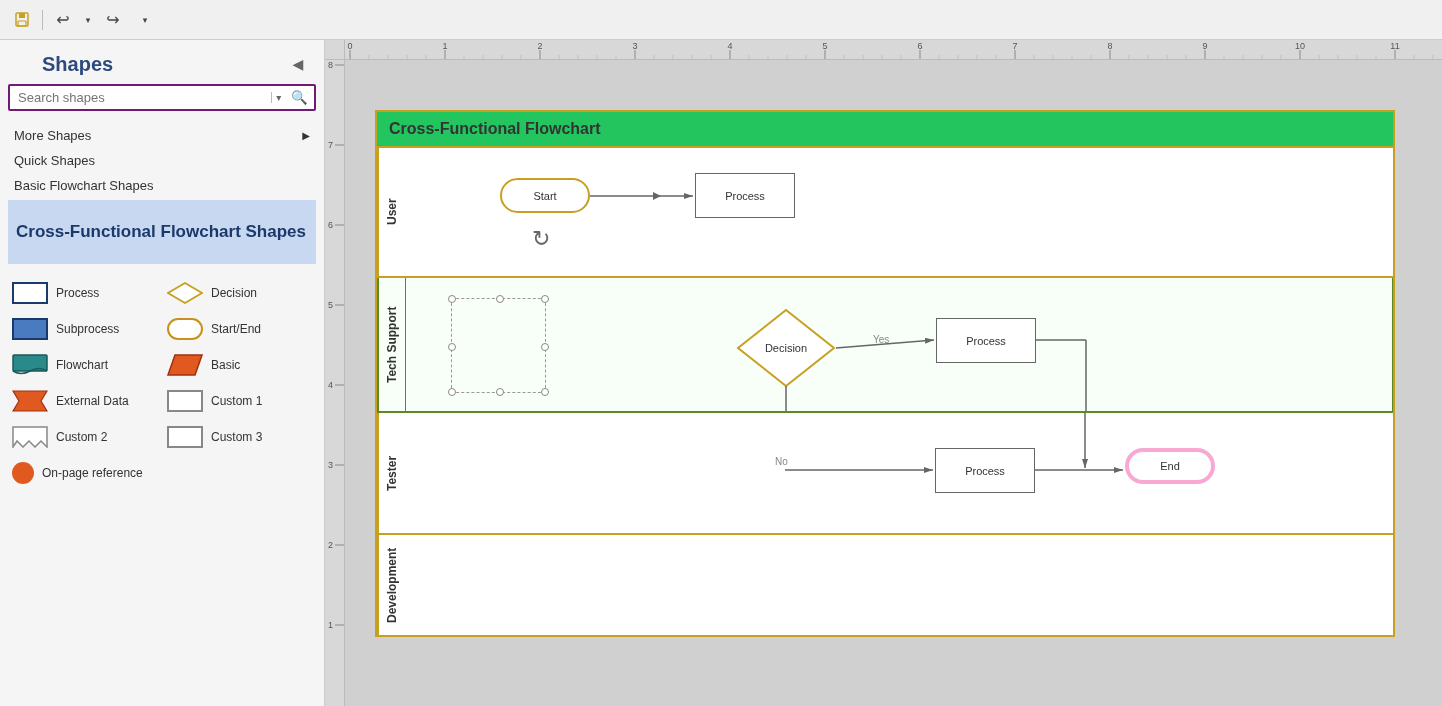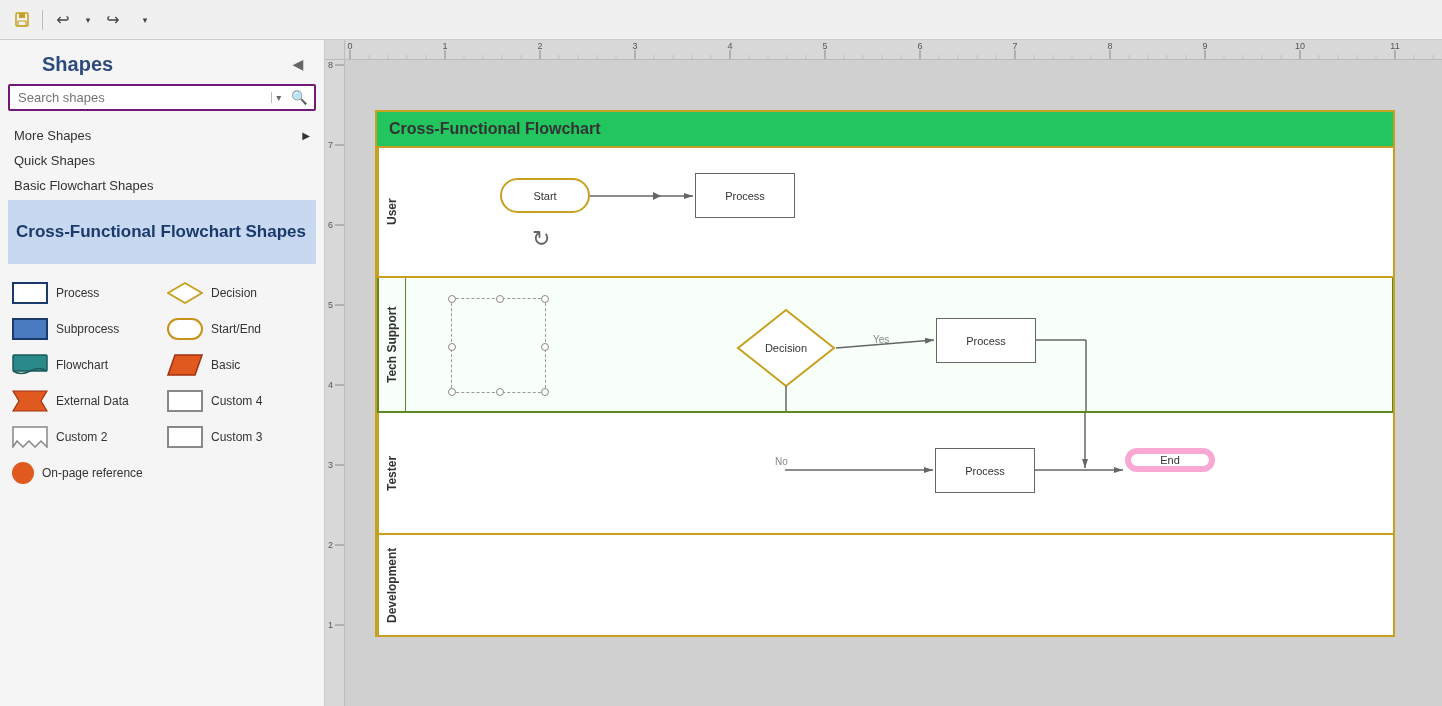--- a/index.html
+++ b/index.html
@@ -364,21 +364,21 @@
               <polygon points="1,1 35,1 29,11 35,21 1,21 7,11" fill="#e05a20" stroke="#a03010" stroke-width="1.2"></polygon>
             </svg>
         </div>
         <span>External Data</span>
       </div>
 
       <div class="shape-item">
         <div class="shape-icon">
           <div class="shape-custom1"></div>
         </div>
-        <span>Custom 4</span>
+        <span>Custom 1</span>
       </div>
 
       <div class="shape-item">
         <div class="shape-icon">
           <svg width="36" height="22">
               <polygon points="1,21 1,1 35,1 35,21 29,15 23,21 17,15 11,21 5,15" fill="#fff" stroke="#888" stroke-width="1.5"></polygon>
             </svg>
         </div>
         <span>Custom 2</span>
       </div>
@@ -580,21 +580,21 @@
           </div>
 
           <div class="cf-lane" style="min-height:120px; border-bottom:2px solid #c8a020;">
             <div class="cf-lane-label">Tester</div>
             <div class="cf-lane-content" style="position:relative;">
 
               <div class="fc-shape fc-rect" style="position:absolute; left:530px; top:35px; width:100px; height:45px;">
                 <span>Process</span>
               </div>
 
-              <div class="fc-shape fc-end-rounded" style="position:absolute; left:720px; top:35px; width:90px; height:24px; border:6px solid #f9a8d4;">
+              <div class="fc-shape fc-end-rounded" style="position:absolute; left:720px; top:35px; width:90px; height:36px; border:4px solid #f9a8d4;">
                 <span>End</span>
               </div>
 
               <svg style="position:absolute;top:0;left:0;width:100%;height:100%;pointer-events:none;">
 
                 <line x1="380" y1="57" x2="528" y2="57" stroke="#666" stroke-width="1.5" marker-end="url(#arrowhead)"></line>
                 <text x="370" y="52" font-size="10" fill="#888">No</text>
 
                 <line x1="630" y1="57" x2="718" y2="57" stroke="#666" stroke-width="1.5" marker-end="url(#arrowhead)"></line>
 

